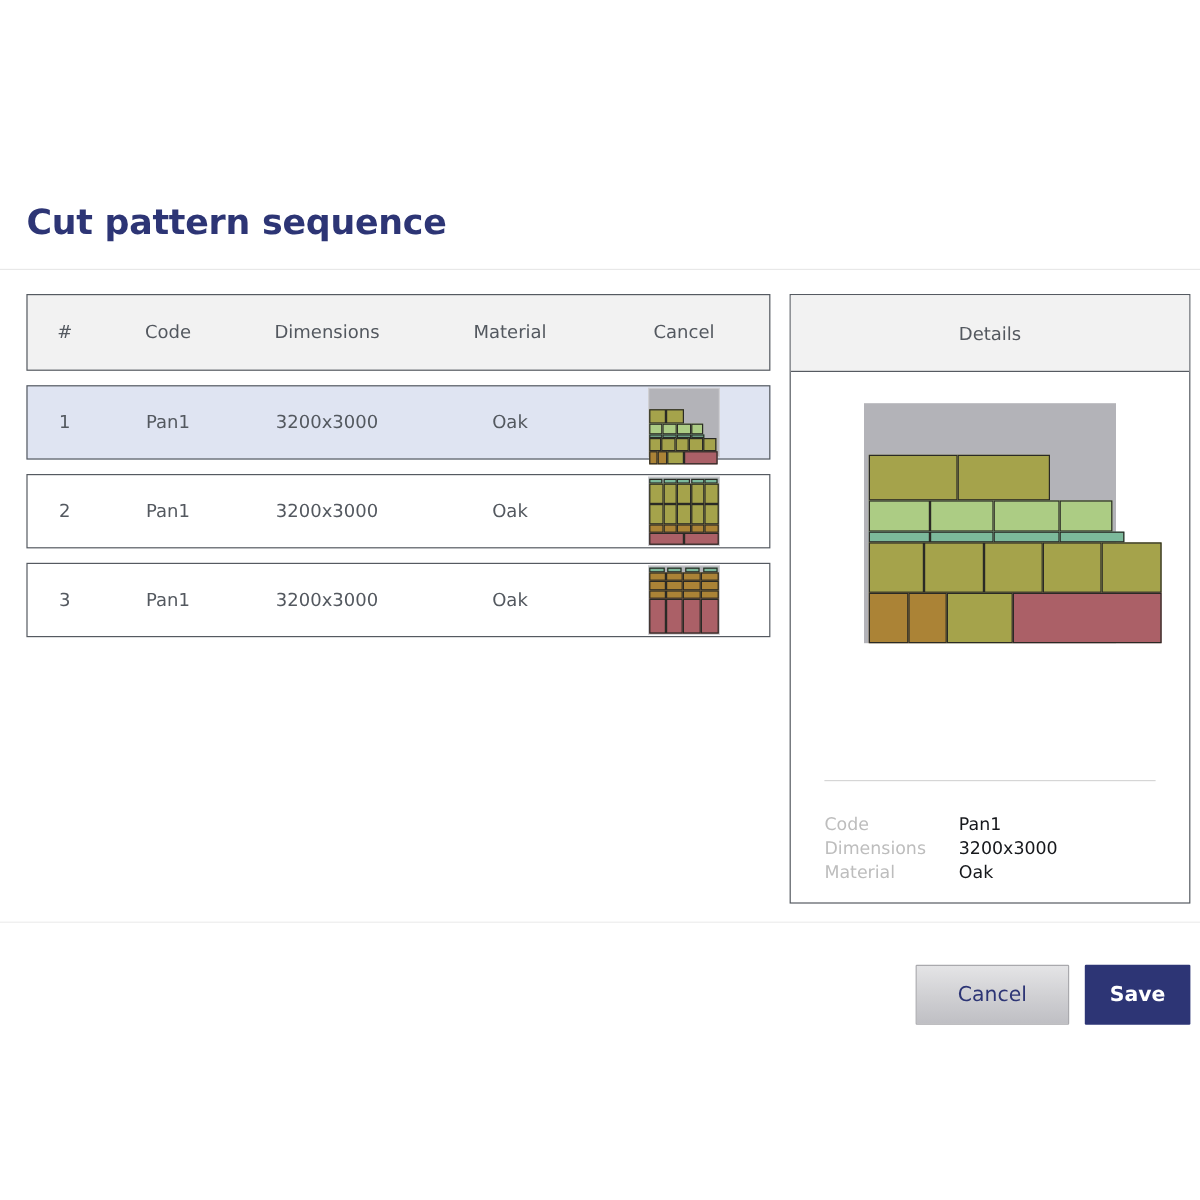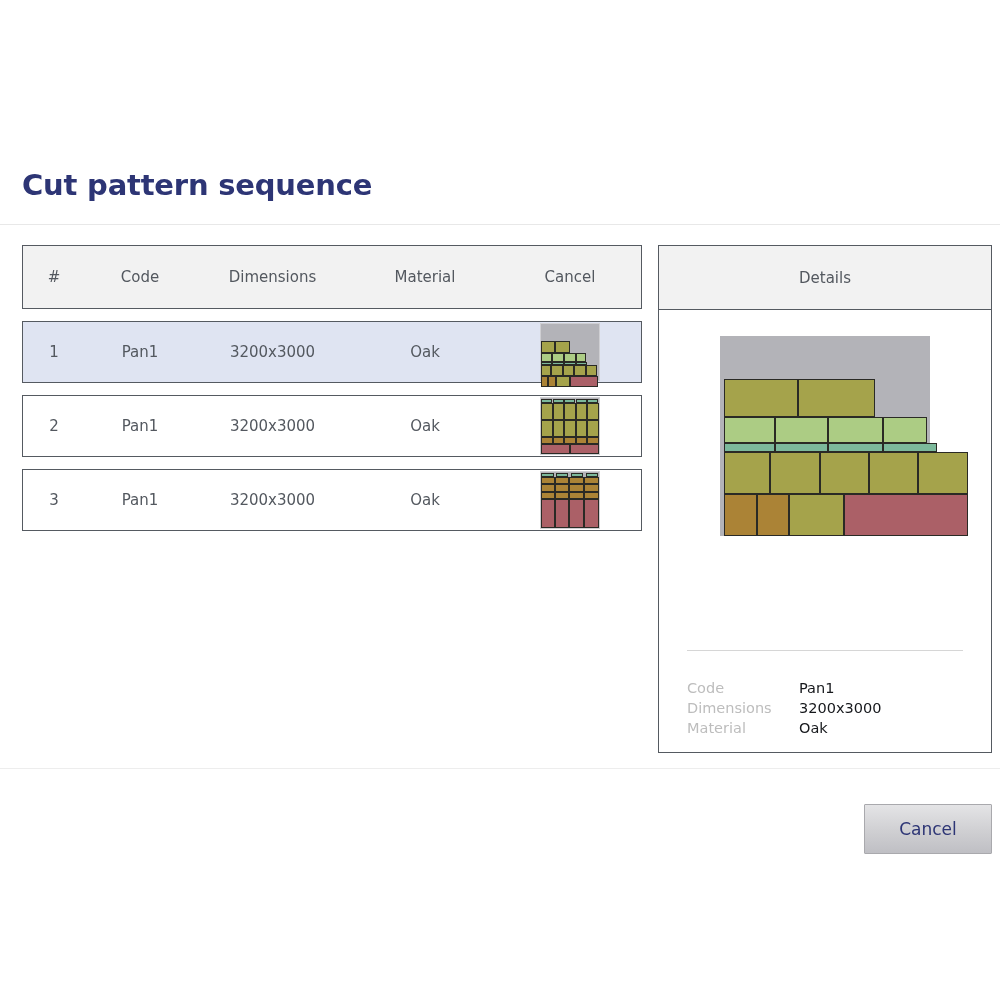--- a/index.html
+++ b/index.html
@@ -369,13 +369,14 @@
       <div class="field-row">
         <div class="field-label">Material</div>
         <div class="field-value">Oak</div>
       </div>
     </div>
 </div>
 
 <div id="footer-rule"></div>
 <div id="footer-actions">
   <button id="cancel-button">Cancel</button>
+  <button id="save-button">Save</button>
 </div>
 
 </body></html>

